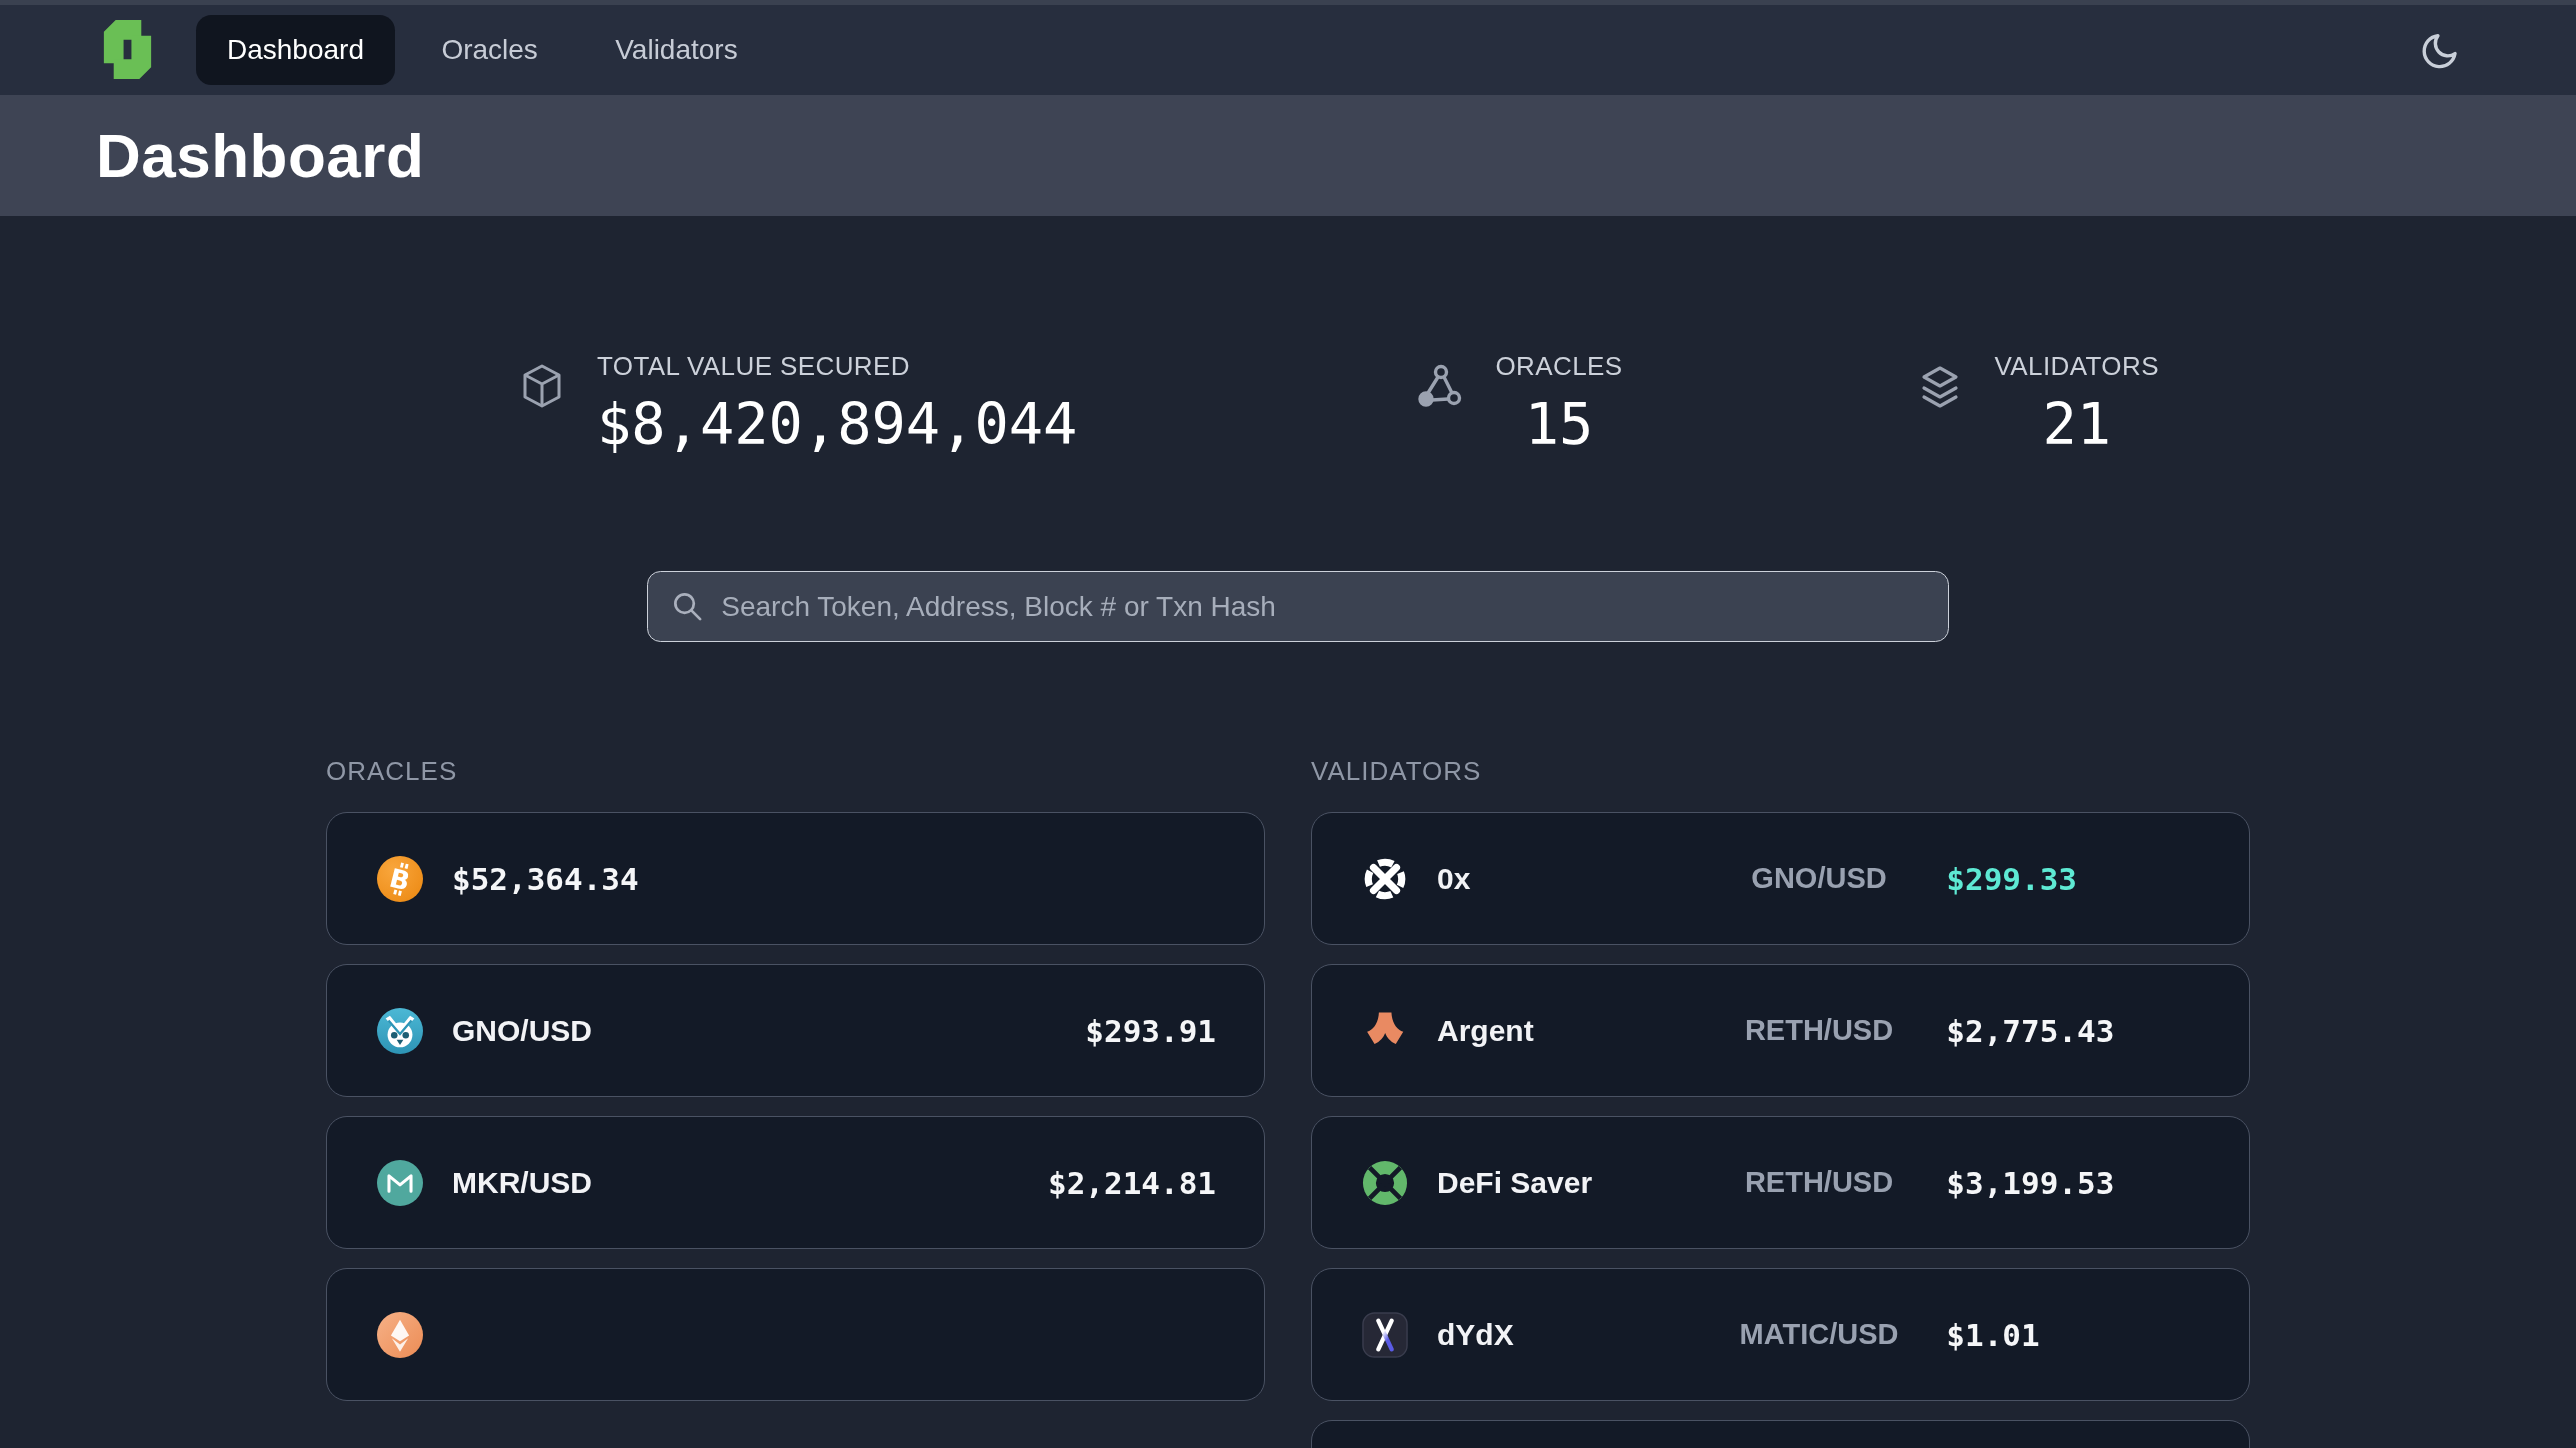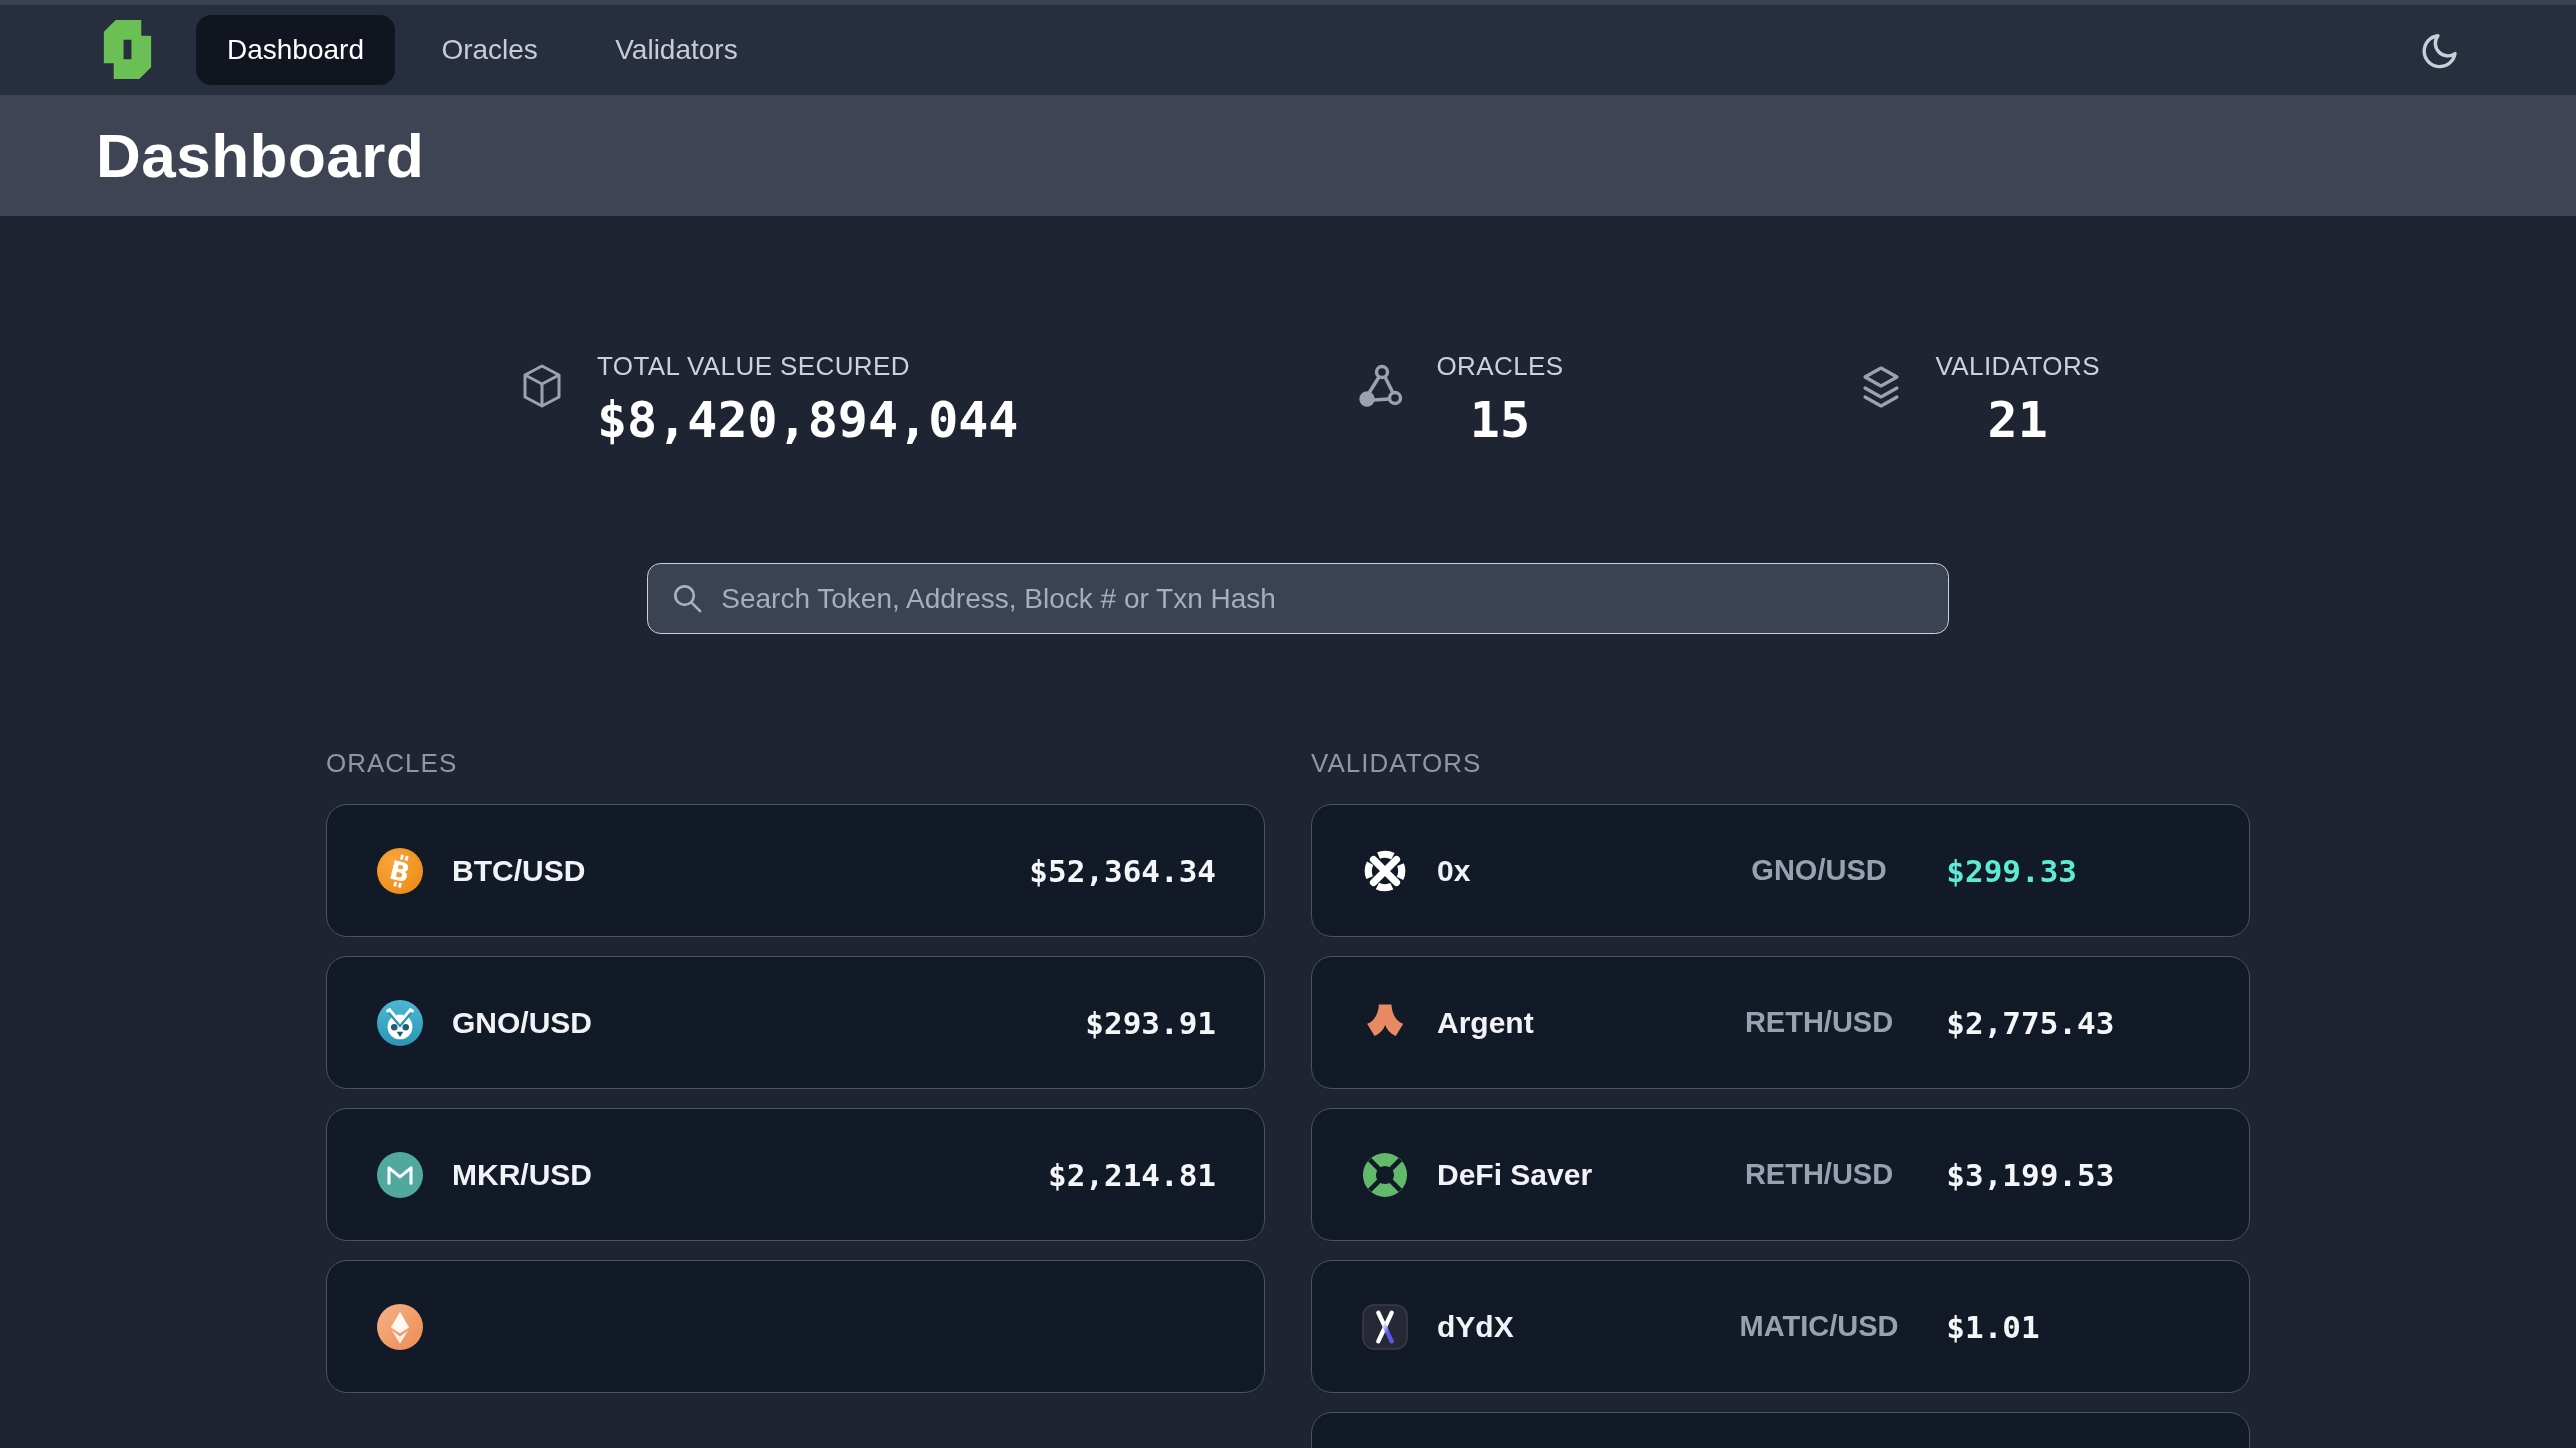--- a/index.html
+++ b/index.html
@@ -35,21 +35,21 @@
   }
   .page-title { font-size:62px; font-weight:700; color:#ffffff; letter-spacing:0.5px; }
 
   
   .container { width:1924px; margin:0 auto; }
 
   .stats-row { display:flex; align-items:center; padding-top:135px; }
   .stat { display:flex; align-items:flex-start; }
   .stat-icon { width:48px; height:48px; margin-right:31px; margin-top:11.5px; flex:0 0 auto; }
   .stat-label { font-size:26px; color:#ccd1da; letter-spacing:0.4px; margin-bottom:9.6px; }
-  .stat-value { font-size:50px; font-weight:700; color:#ffffff; }
+  .stat-value { font-size:57px; font-weight:400; color:#ffffff; }
   .stat.centered .stat-label, .stat.centered .stat-value { text-align:center; }
   .stat-1 { margin-left:192px; }
   .stat-2 { margin-left:339px; }
   .stat-3 { margin-left:293px; }
 
   .search-wrap { margin-top:114px; margin-left:298px;padding-left:23px; }
   .search-box {
     width:1302px; height:71px; background:#3b4251;
     border:1.9px solid #ccd1da; border-radius:13.5px;
     display:flex; align-items:center; padding:0 23px;
@@ -172,21 +172,20 @@
                 </defs>
     <circle cx="24" cy="24" r="24" fill="url(#g-oracles-list0-btc)"></circle>
     <g transform="rotate(14 24 24)" fill="#fff">
       <text x="24" y="34" font-family="DejaVu Sans, sans-serif" font-size="27" font-weight="bold" text-anchor="middle">B</text>
       <rect x="21" y="7" width="3" height="5"></rect>
                   <rect x="26" y="7" width="3" height="5"></rect>
       <rect x="21" y="36" width="3" height="5"></rect>
                   <rect x="26" y="36" width="3" height="5"></rect>
     </g>
               </svg></span>
-            <span class="card-name">BTC/USD</span>
             <span class="card-price mono">$52,364.34</span>
           </div>
           <div class="card oracle-card">
             <span class="coin"><svg viewBox="0 0 48 48" width="46" height="46">
     <defs>
                   <linearGradient id="g-oracles-list2-gno" x1="0" y1="0" x2="0" y2="1">
                     <stop offset="0%" stop-color="#4cb8d5"></stop>
                     <stop offset="100%" stop-color="#2d94b5"></stop>
                   </linearGradient>
                 </defs>

